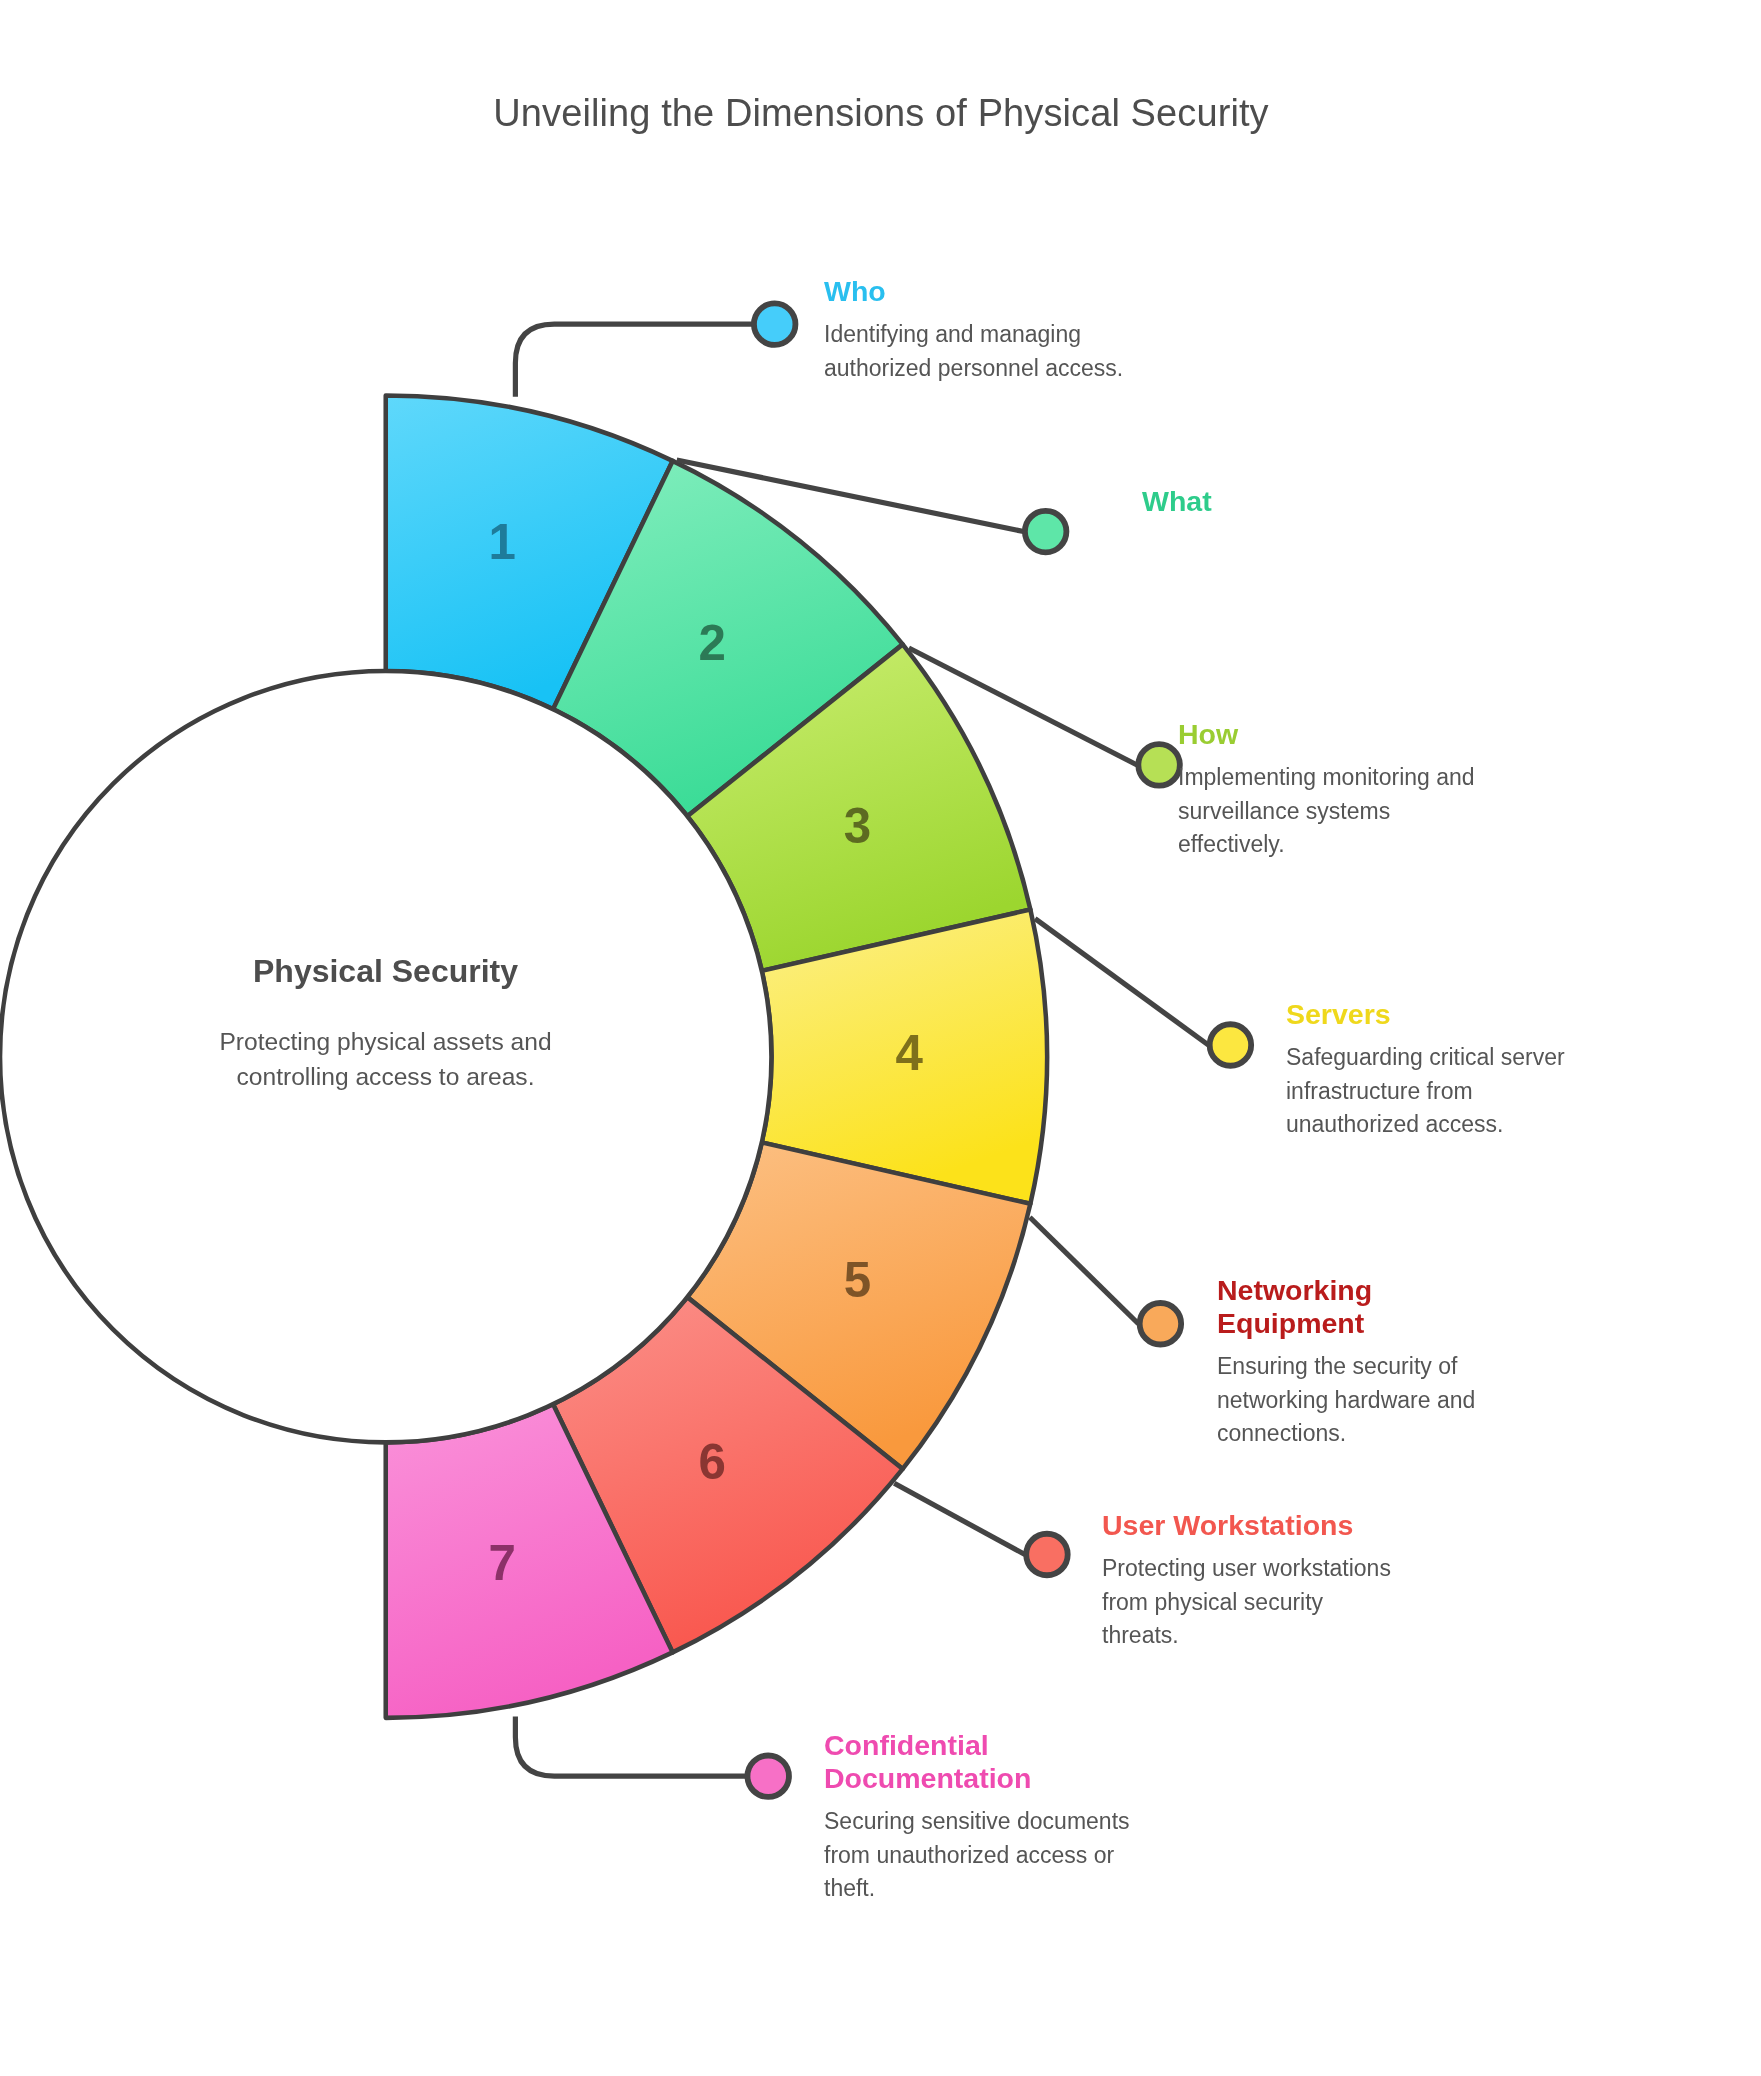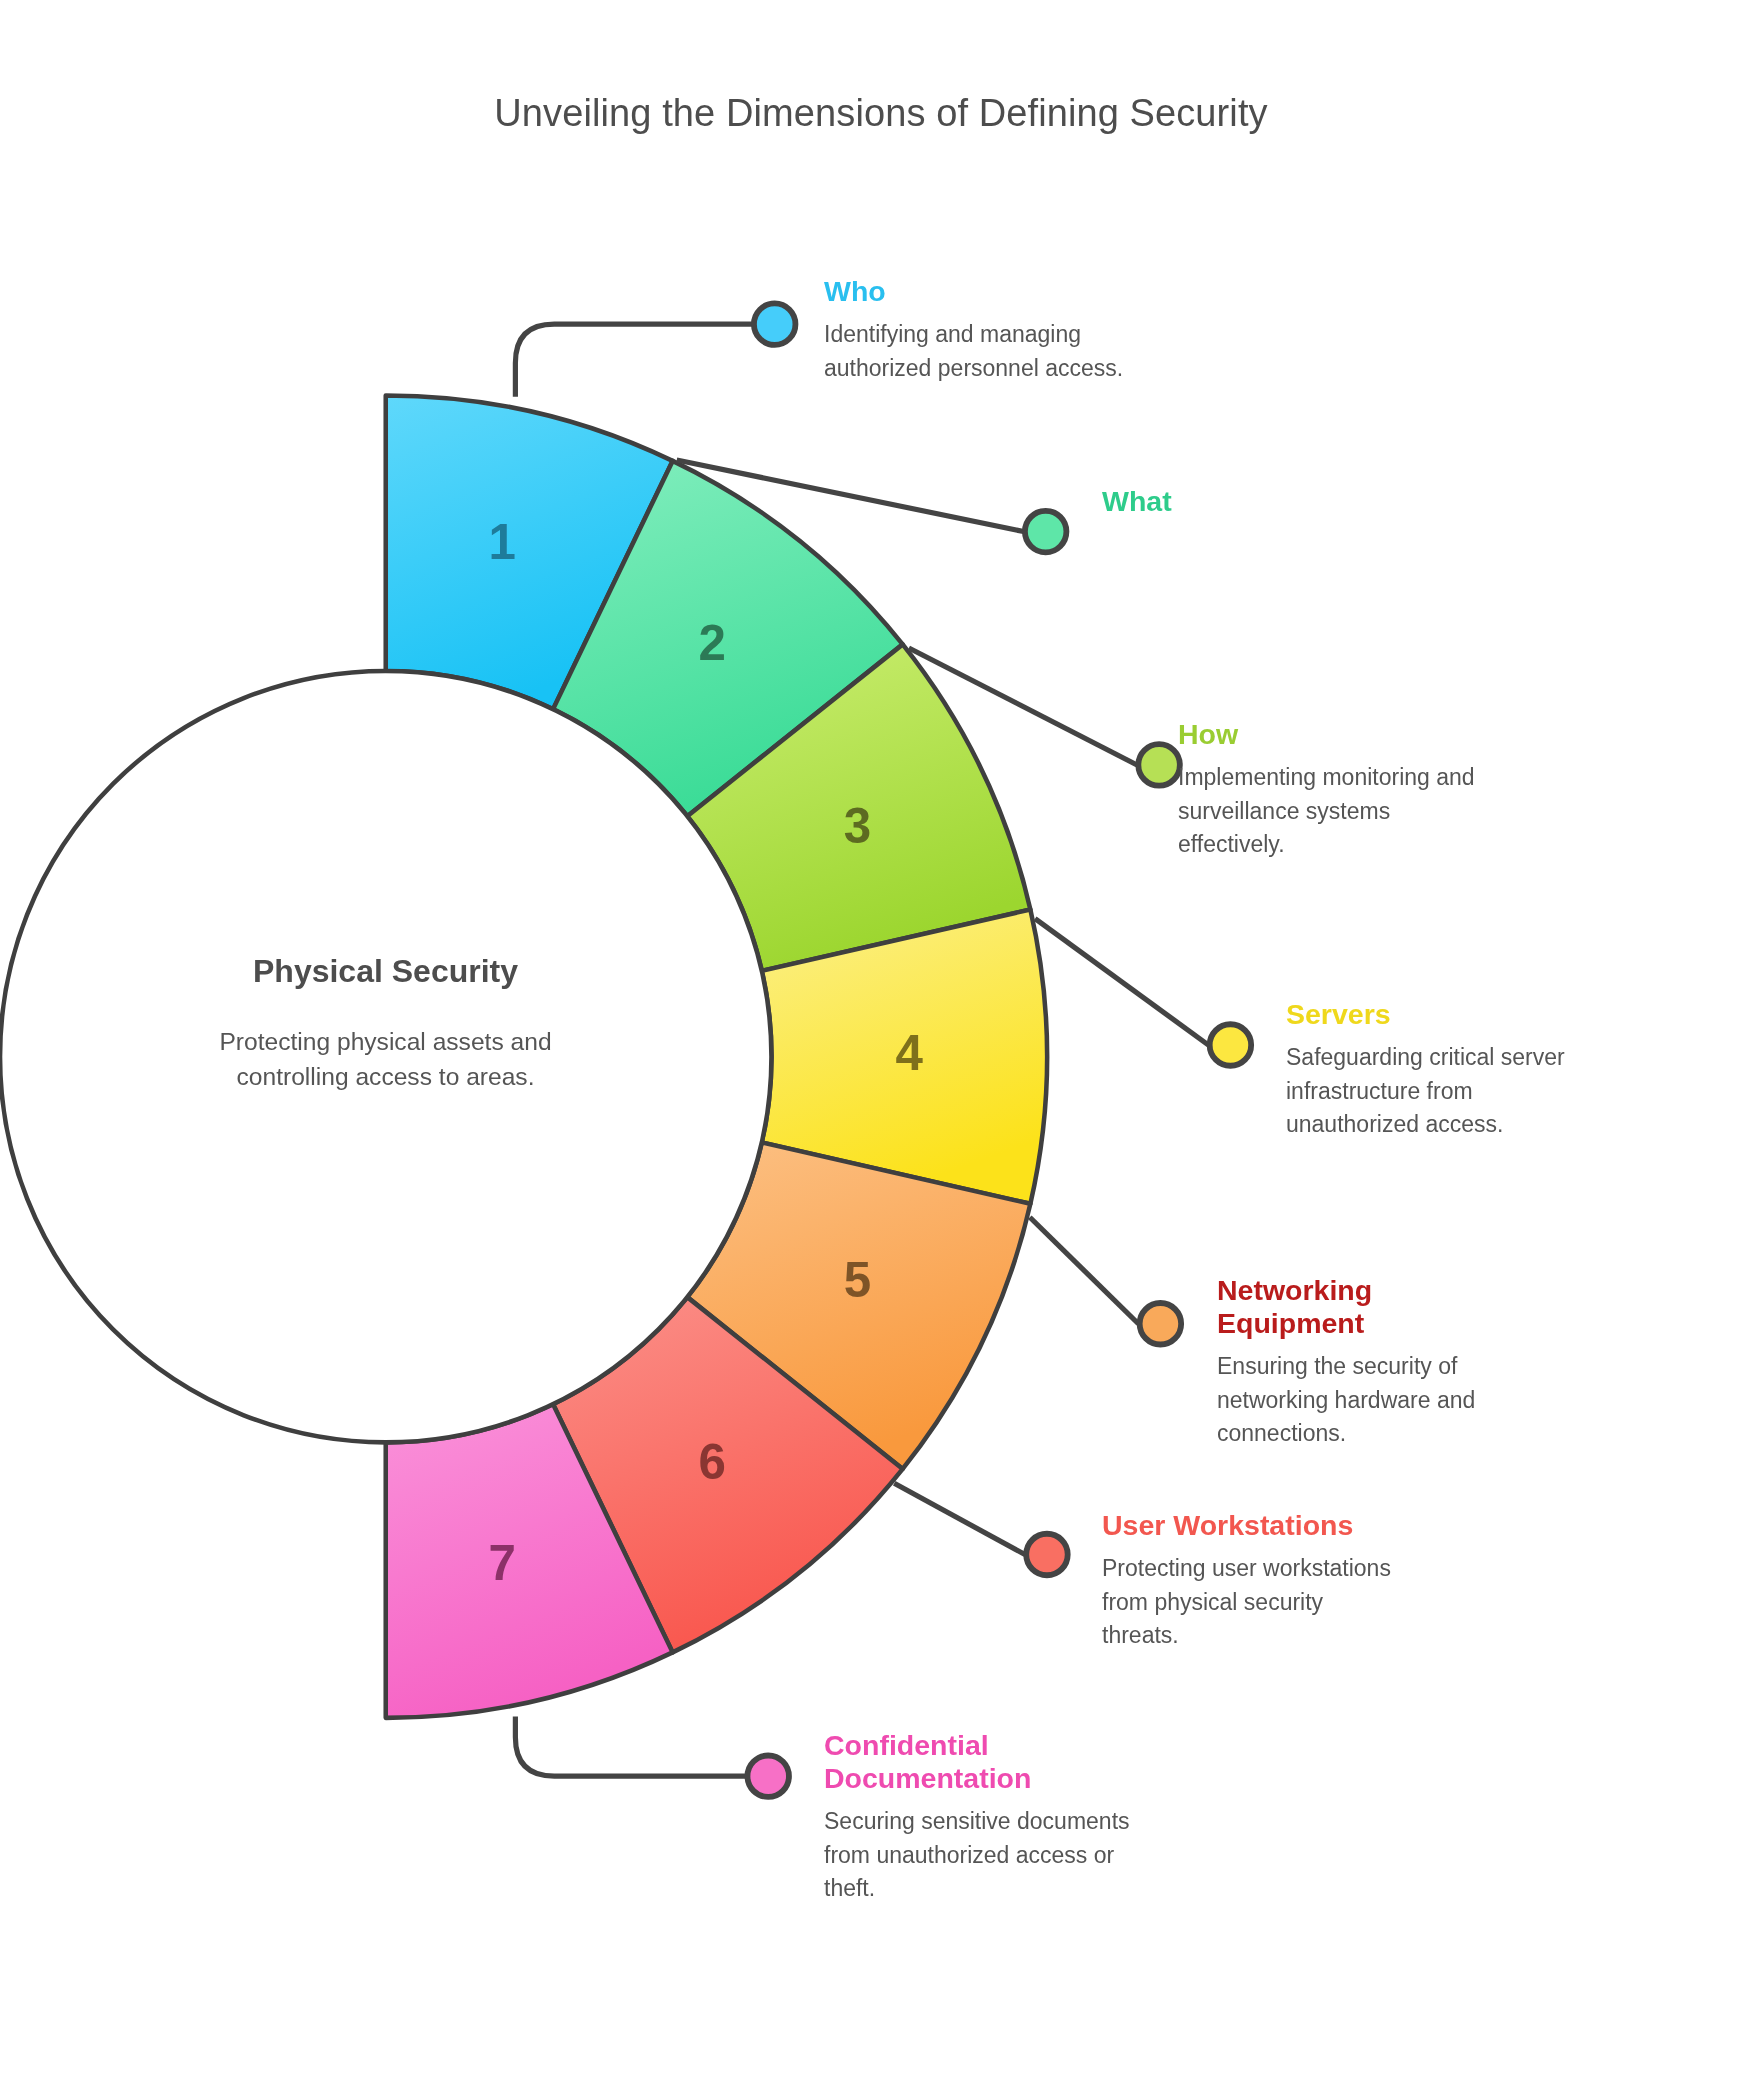--- a/index.html
+++ b/index.html
@@ -66,21 +66,21 @@
     color:#555555;
     white-space:pre-line;
     font-weight:400;
   }
 </style>
 </head>
 <body>
 
 <div id="stage">
 
-  <div class="title">Unveiling the Dimensions of Defining Security</div>
+  <div class="title">Unveiling the Dimensions of Physical Security</div>
 
   <svg class="wheel" viewBox="0 0 2718 3204">
     <defs id="grad-defs">
         <linearGradient id="g0" x1="0" y1="0" x2="0.35" y2="1">
           <stop offset="0%" stop-color="#5FD8FB"></stop>
           <stop offset="100%" stop-color="#18C2F5"></stop>
         </linearGradient>
         <linearGradient id="g1" x1="0" y1="0" x2="0.35" y2="1">
           <stop offset="0%" stop-color="#83EEBE"></stop>
           <stop offset="100%" stop-color="#3BDC97"></stop>
@@ -146,21 +146,21 @@
   <div class="center-title">Physical Security</div>
   <div class="center-desc">Protecting physical assets and controlling access to areas.</div>
 
   <div id="labels">
       <div class="item" style="left: 824px; top: 275px; width: 415px;">
         <div class="lbl" style="color: rgb(41, 191, 239);">Who</div>
         <div class="desc">Identifying and managing
 authorized personnel access.</div>
       </div>
       <div class="item" style="left: 1102px; top: 485px; width: 415px;">
-        <div class="lbl" style="color: rgb(46, 204, 139);">What</div>
+        <div class="lbl" style="color: rgb(46, 204, 139); margin-left: 40px;">What</div>
       </div>
       <div class="item" style="left: 1178px; top: 718px; width: 415px;">
         <div class="lbl" style="color: rgb(154, 205, 50);">How</div>
         <div class="desc">Implementing monitoring and
 surveillance systems
 effectively.</div>
       </div>
       <div class="item" style="left: 1286px; top: 998px; width: 415px;">
         <div class="lbl" style="color: rgb(239, 216, 28);">Servers</div>
         <div class="desc">Safeguarding critical server

